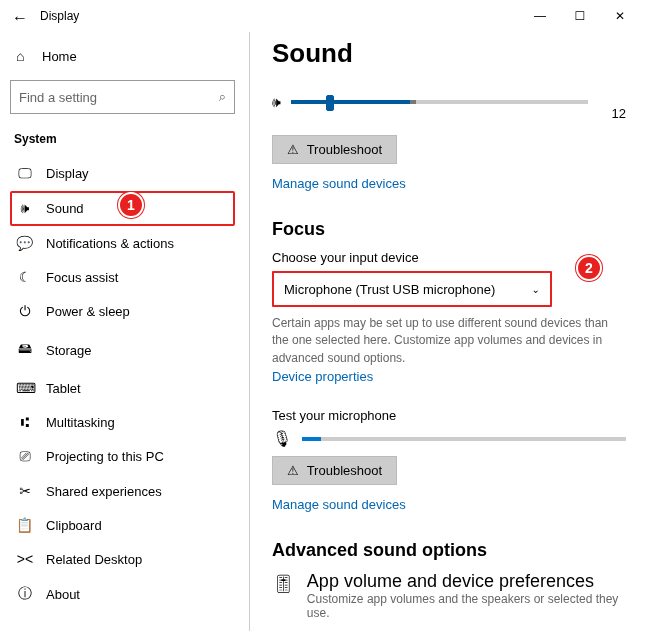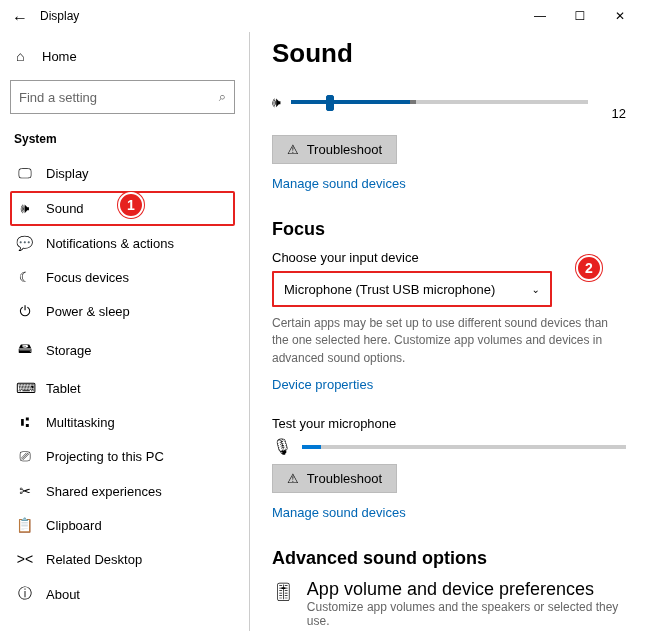--- a/index.html
+++ b/index.html
@@ -25,21 +25,21 @@
   .vol-row .icon { font-size: 14px; }
   .slider { flex: 1; height: 4px; background: linear-gradient(to right,#005a9e 0 40%,#777 40% 42%,#ccc 42% 100%); position: relative; }
   .slider .thumb { position: absolute; top: -5px; left: 12%; width: 8px; height: 16px; background: #005a9e; border: 1px solid #005a9e; border-radius: 2px; }
   .vol-num { width: 28px; text-align: right; font-size: 13px; margin-top: 23px; }
   .tbtn { display: inline-flex; align-items: center; gap: 8px; background: #ccc; border: 1px solid #bbb; padding: 6px 14px; font-size: 13px; margin-bottom: 10px; }
   .link { color: #0066b4; font-size: 13px; margin-bottom: 14px; display: inline-block; }
   .h2 { font-size: 18px; font-weight: 600; margin: 14px 0 10px 0; }
   .label { font-size: 13px; margin-bottom: 6px; }
   .select { width: 280px; height: 32px; border: 2.5px solid #e6211f; border-radius: 1px; display: flex; align-items: center; padding: 16px 10px; font-size: 13px; position: relative; margin-bottom: 8px; }
   .select .chev { margin-left: auto; font-size: 10px; }
-  .help { font-size: 12px; color: #666; line-height: 1.45; margin-bottom: 8px; }
+  .help { font-size: 12px; color: #666; line-height: 1.45; }
   .mic-row { display: flex; align-items: center; gap: 10px; margin: 4px 0 8px 0; }
   .mic-bar { flex: 1; height: 4px; background: linear-gradient(to right,#0078d4 0 6%,#ccc 6% 100%); }
   .adv { display: flex; gap: 12px; margin-top: 8px; }
   .adv .icon { font-size: 18px; padding-top: 2px; }
   .adv .t { font-size: 18px; }
   .adv .s { font-size: 12px; color: #666; }
   .callout { position: absolute; width: 26px; height: 26px; border-radius: 50%; background: #e6211f; border: 2px solid #fff; box-shadow: 0 0 0 1px #e6211f; color: #fff; display: flex; align-items: center; justify-content: center; font-weight: 700; font-size: 14px; z-index: 10; }
   .c1 { top: 192px; left: 118px; }
   .c2 { top: 255px; left: 576px; }
 </style>
@@ -74,21 +74,21 @@
         <div class="nav-item selected">
           <span class="icon">🕪</span>
           <span>Sound</span>
         </div>
         <div class="nav-item">
           <span class="icon">💬</span>
           <span>Notifications &amp; actions</span>
         </div>
         <div class="nav-item">
           <span class="icon">☾</span>
-          <span>Focus devices</span>
+          <span>Focus assist</span>
         </div>
         <div class="nav-item">
           <span class="icon">⏻</span>
           <span>Power &amp; sleep</span>
         </div>
         <div class="nav-item">
           <span class="icon">🖴</span>
           <span>Storage</span>
         </div>
         <div class="nav-item">

